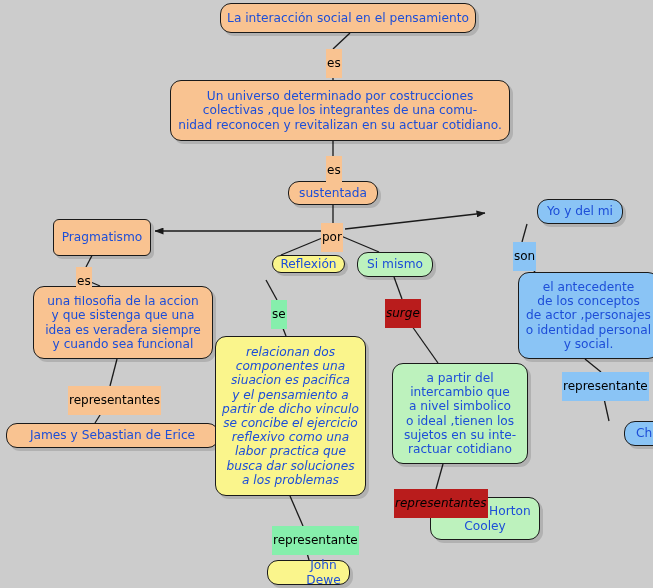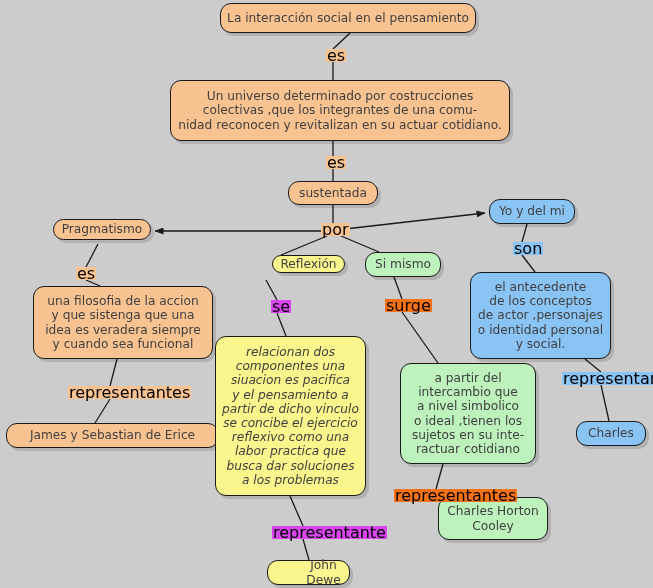--- a/index.html
+++ b/index.html
@@ -23,48 +23,48 @@
     width: 653px;
     height: 588px;
     pointer-events: none;
   }
   .node {
     position: absolute;
     box-sizing: border-box;
     border: 1.3px solid #1a1a1a;
     border-radius: 11px;
     text-align: center;
-    color: #404040;
+    color: #1d4ed8;
     font-size: 12.2px;
     line-height: 14.2px;
     display: flex;
     align-items: center;
     justify-content: center;
     padding: 2px 6px;
     box-shadow: 3px 3px 0 rgba(0,0,0,0.13);
     white-space: pre-line;
     z-index: 3;
   }
   .node.orange { background: #f9c391; }
   .node.yellow { background: #faf58c; }
-  .node.green  { background: #bdf2bd; margin-left: 8px; }
-  .node.blue   { background: #8ac4f5; }
+  .node.green  { background: #bdf2bd; }
+  .node.blue   { background: #8ac4f5; margin-left: 48px; }
 
   .link-label {
     position: absolute;
-    font-size: 16px;
+    font-size: 12px;
     line-height: 13px;
     color: #000000;
-    padding: 0 1px;
+    padding: 8px 1px;
     white-space: nowrap;
     z-index: 4;
   }
   .link-label.orange { background: #f9c391; }
-  .link-label.yellow { background: #d946ef; }
-  .link-label.green  { background: #f97316; }
+  .link-label.yellow { background: #86efac; }
+  .link-label.green  { background: #b91c1c; font-style: italic; }
   .link-label.blue   { background: #8ac4f5; }
 </style>
 </head>
 <body>
 
 <div id="canvas" style="width: 653px; height: 588px; background: rgb(204, 204, 204);">
 
   <svg id="edges" viewBox="0 0 653 588" xmlns="http://www.w3.org/2000/svg">
     <defs>
       <marker id="arrowhead" markerWidth="9" markerHeight="7" refX="8.5" refY="3.5" orient="auto" markerUnits="userSpaceOnUse">
@@ -99,21 +99,21 @@
         <polyline points="601,385 609,421"></polyline>
       </g>
   </svg>
 
   <div id="node-layer">
       <div class="node orange" style="left: 220px; top: 3px; width: 256px; height: 30px;">La interacción social en el pensamiento</div>
       <div class="node orange" style="left: 170px; top: 80px; width: 340px; height: 61px;">Un universo determinado por costrucciones
 colectivas ,que los integrantes de una comu-
 nidad reconocen y revitalizan en su actuar cotidiano.</div>
       <div class="node orange" style="left: 288px; top: 181px; width: 90px; height: 24px;">sustentada</div>
-      <div class="node orange" style="left: 53px; top: 219px; width: 98px; height: 21px;">Pragmatismo</div>
+      <div class="node orange" style="left: 53px; top: 219px; width: 98px; height: 37px; border-radius: 6px;">Pragmatismo</div>
       <div class="node orange" style="left: 33px; top: 286px; width: 180px; height: 73px;">una filosofia de la accion
 y que sistenga que una
 idea es veradera siempre
 y cuando sea funcional</div>
       <div class="node orange" style="left: 6px; top: 423px; width: 213px; height: 25px;">James y Sebastian de Erice</div>
       <div class="node yellow" style="left: 224px; top: 255px; width: 73px; height: 18px; margin-left: 48px;">Reflexión</div>
       <div class="node yellow" style="left: 215px; top: 336px; width: 151px; height: 160px; font-style: italic;">relacionan dos
 componentes una
 siuacion es pacifica
 y el pensamiento a

